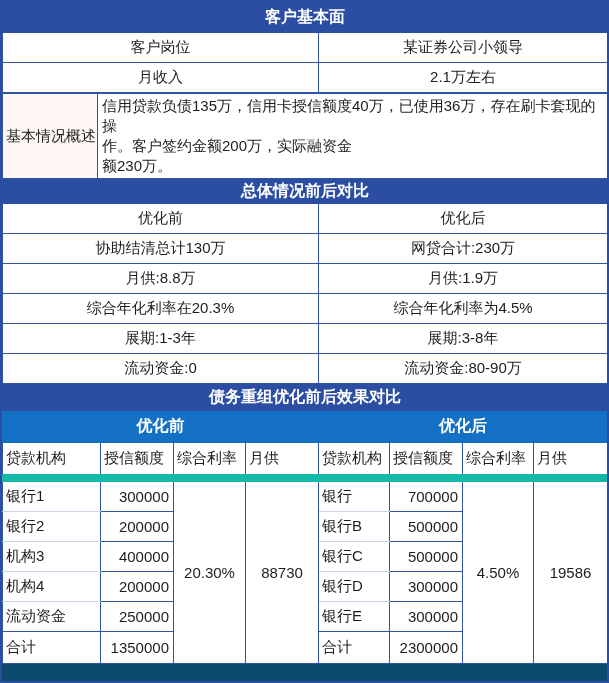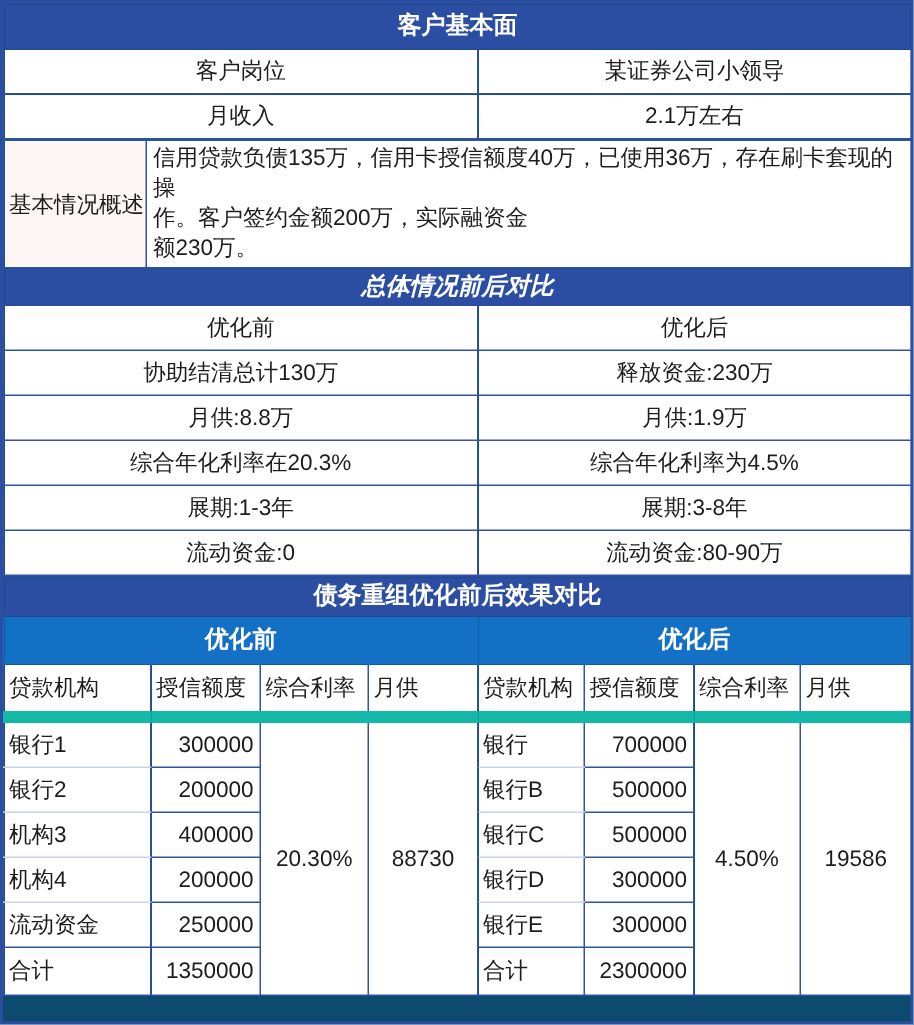--- a/index.html
+++ b/index.html
@@ -2,21 +2,21 @@
 <html><head>
 <meta charset="utf-8">
 <style>
   html,body{margin:0;padding:0;background:#ffffff;}
   body{font-family:"Liberation Sans","DejaVu Sans",sans-serif;color:#1d1d1d;}
   .frame{width:605px;height:679px;border:2px solid #2b4da2;background:#0c4a6e;overflow:hidden;}
   table{border-collapse:collapse;table-layout:fixed;width:605px;}
   td{border:1px solid #2f55a0;font-size:15px;vertical-align:middle;overflow:hidden;white-space:nowrap;}
   
   .hdr td{background:#2b4da2;color:#ffffff;font-weight:bold;font-size:16px;text-align:center;height:27px;border-color:#2b4da2;}
-  .hdr2 td{height:20px;font-style:italic;}
+  .hdr2 td{height:20px;}
   .hdr3 td{height:23px;}
   
   .r td{height:27px;text-align:center;background:#ffffff;}
   
   .ov-label{background:#fdf6f4;text-align:right;height:63px;}
   .ov-text{padding:2px 0 2px 4px;line-height:20px;white-space:normal;background:#ffffff;}
   
   .band td{background:#1470c4;color:#ffffff;font-weight:bold;font-size:16px;text-align:center;height:29px;border-color:#1470c4;border-top:1px solid #2b4da2;}
   
   .th td{height:29px;text-align:left;padding-left:3px;background:#ffffff;border-bottom:8px solid #14b8a6;}
@@ -77,21 +77,21 @@
     <tbody>
         <tr class="hdr hdr2">
           <td colspan="2">总体情况前后对比</td>
         </tr>
     <tr class="r">
           <td>优化前</td>
           <td>优化后</td>
         </tr>
     <tr class="r">
           <td>协助结清总计130万</td>
-          <td>释放资金:230万</td>
+          <td>网贷合计:230万</td>
         </tr>
     <tr class="r">
           <td>月供:8.8万</td>
           <td>月供:1.9万</td>
         </tr>
     <tr class="r">
           <td>综合年化利率在20.3%</td>
           <td>综合年化利率为4.5%</td>
         </tr>
     <tr class="r">

